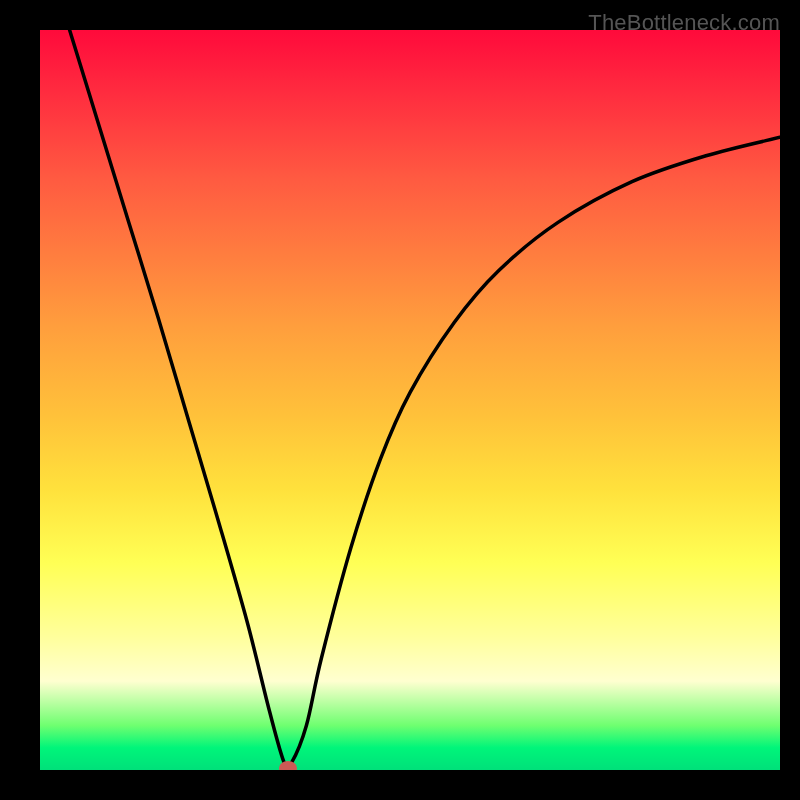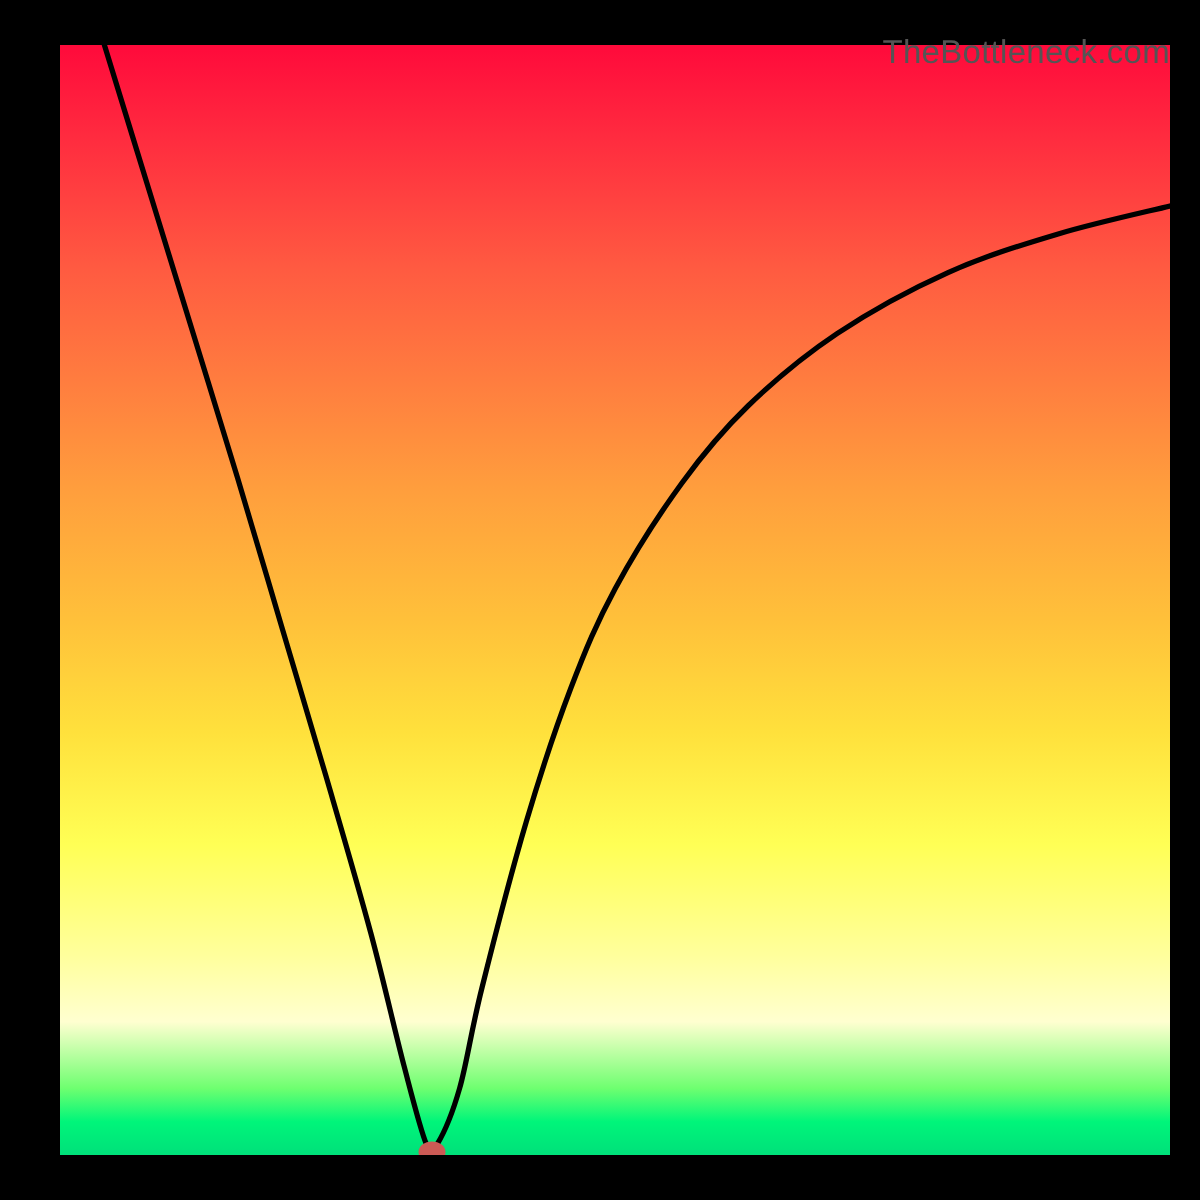--- a/index.html
+++ b/index.html
@@ -12,21 +12,21 @@
     overflow: hidden;
   }
   .container {
     position: relative;
     width: 800px;
     height: 800px;
     background: #000;
   }
   .watermark {
     position: absolute;
-    top: 22px;
+    top: 10px;
     right: 20px;
     color: #555;
     font-size: 22px;
     font-weight: 500;
     letter-spacing: 0.2px;
     z-index: 10;
   }
   .plot-area {
     position: absolute;
     left: 40px;

